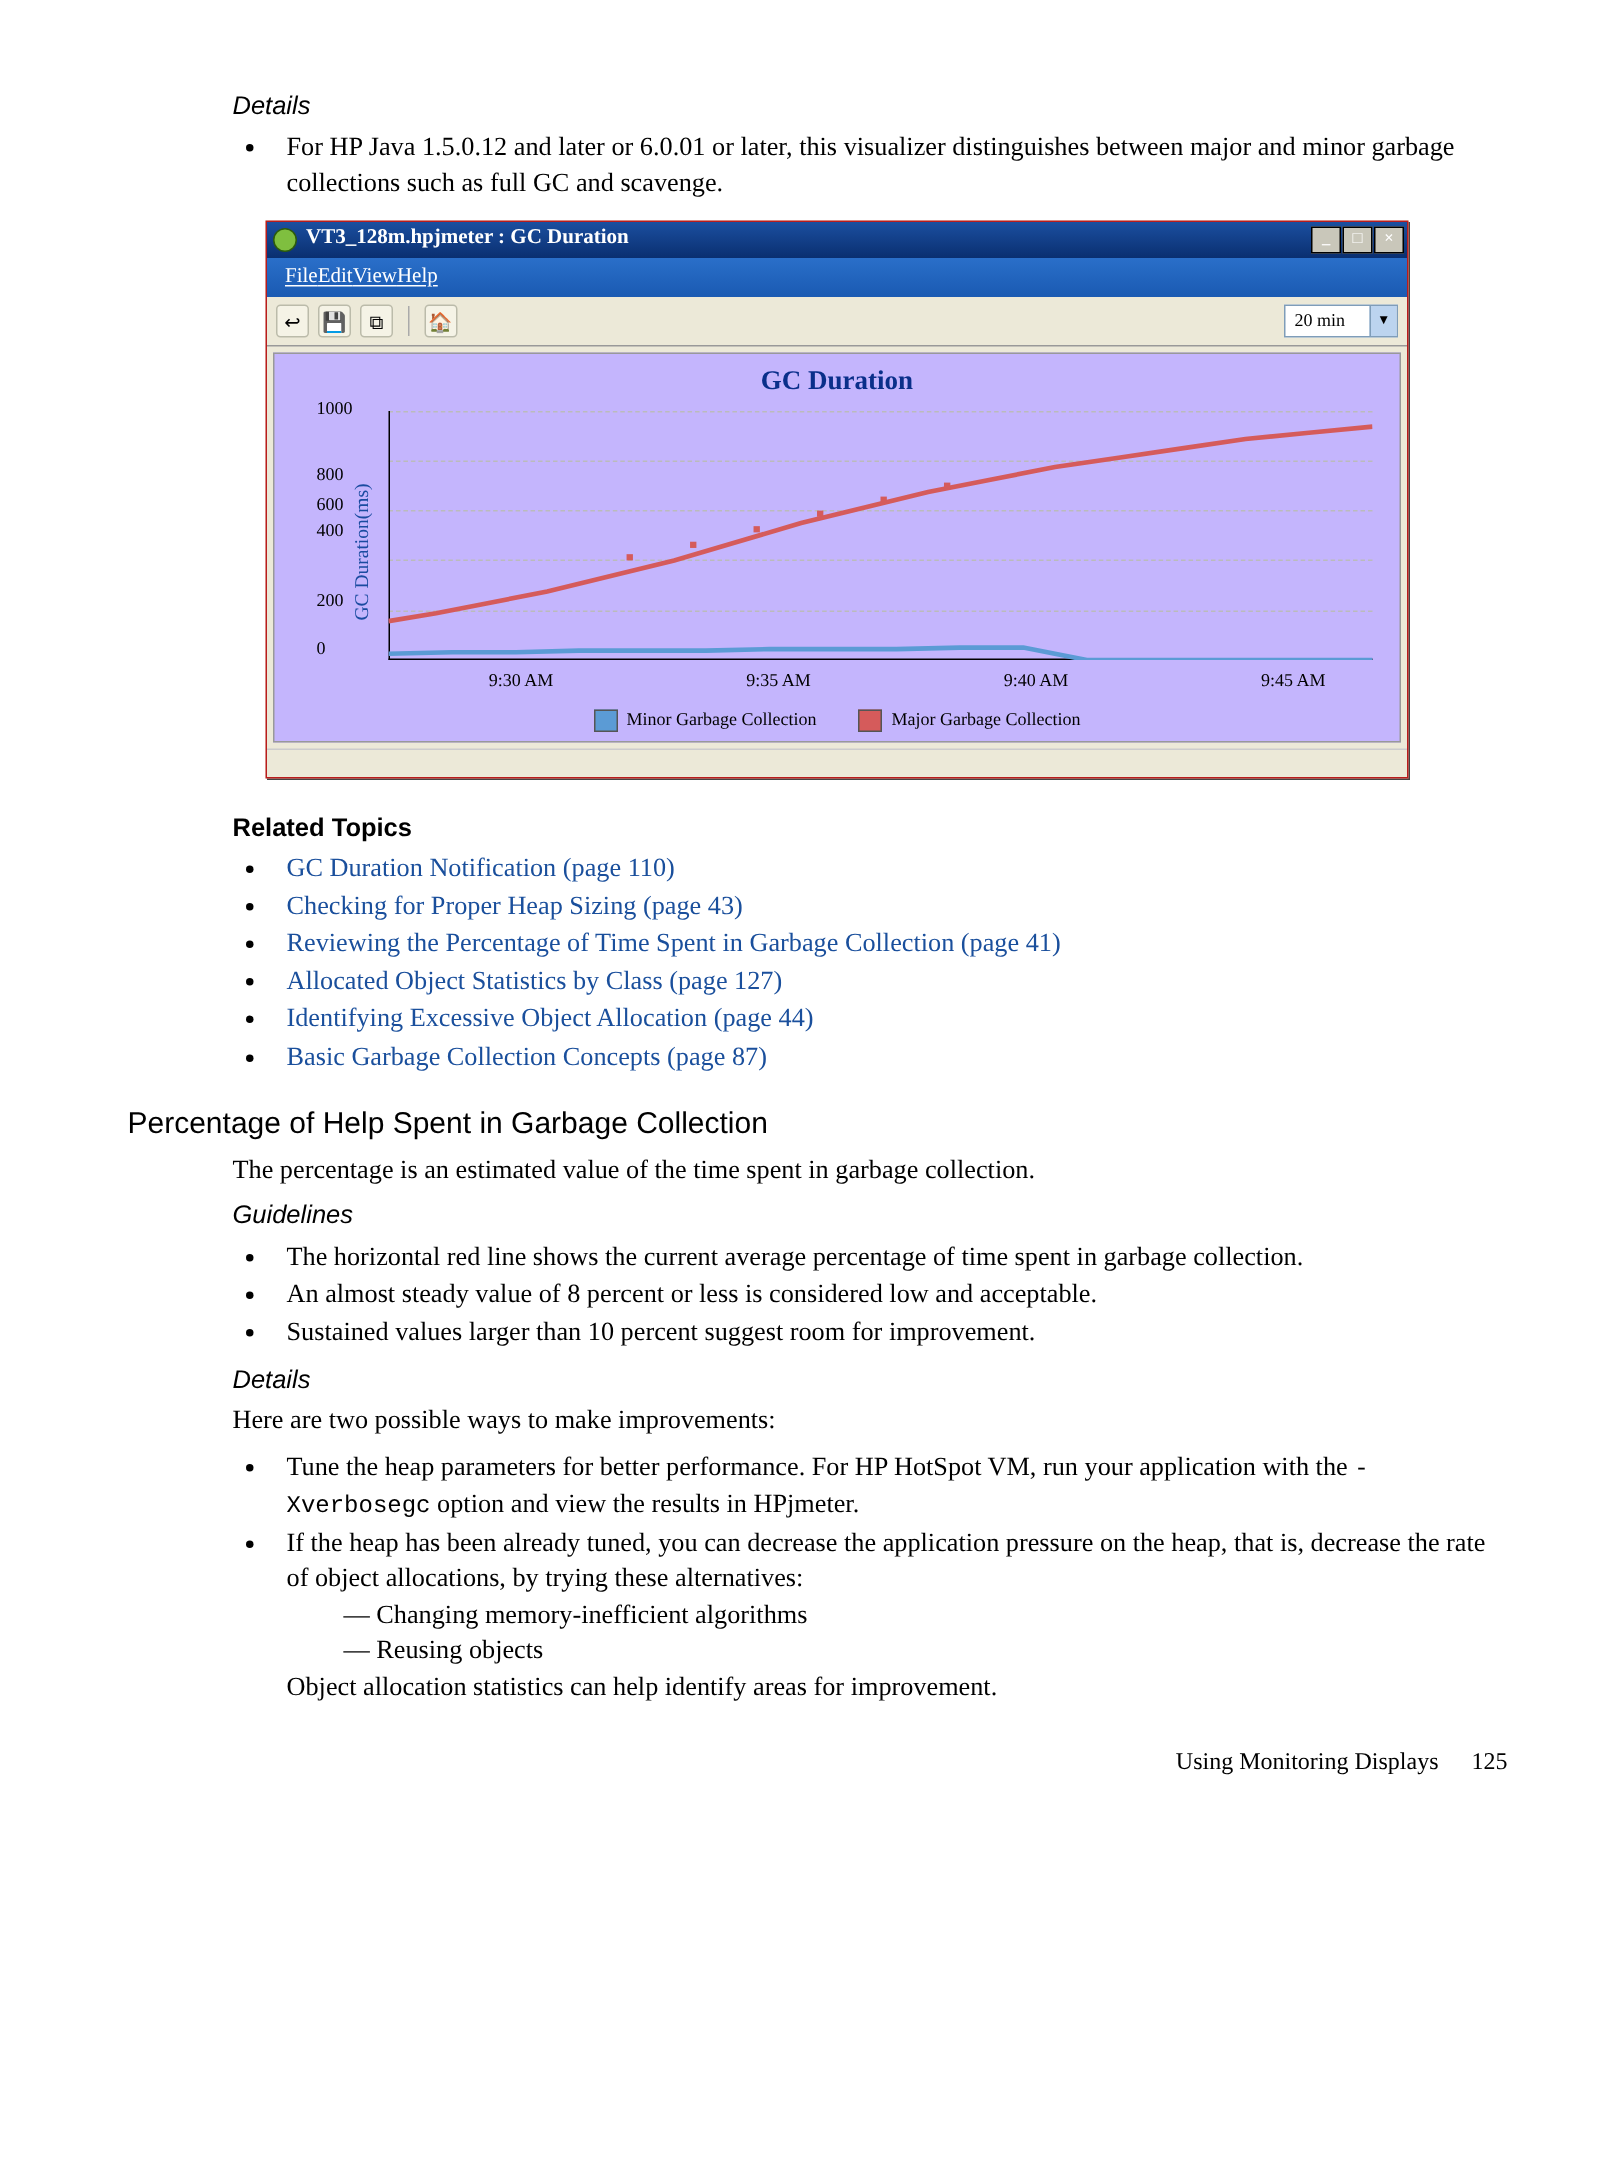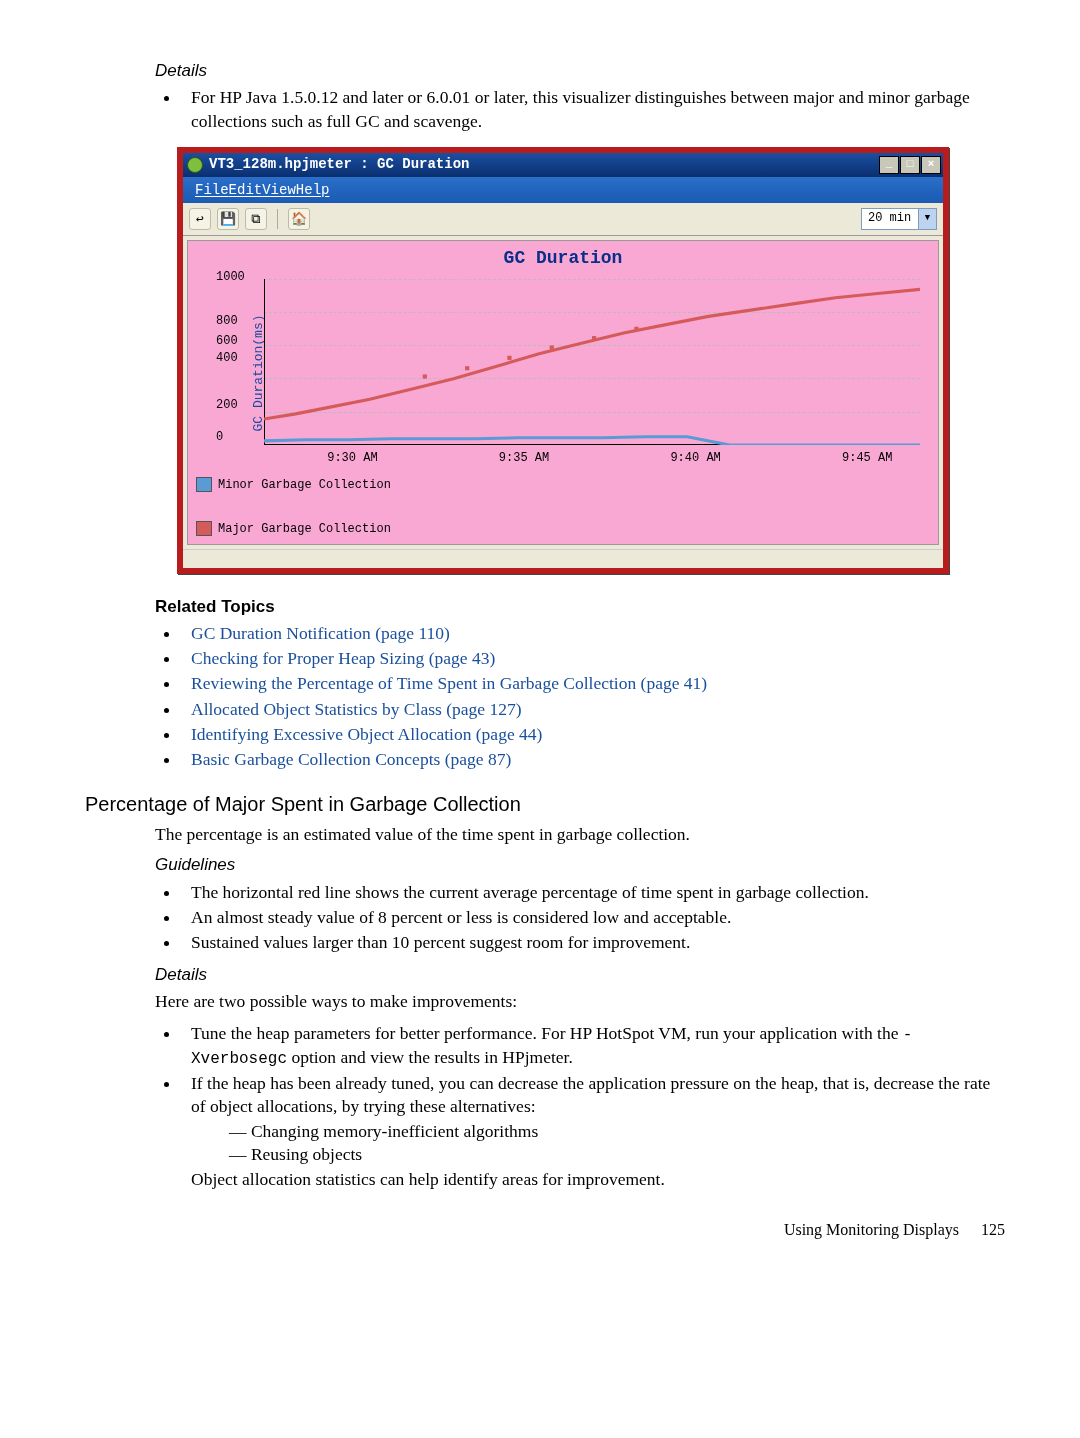--- a/index.html
+++ b/index.html
@@ -66,23 +66,23 @@
     margin-top: 28px;
     text-align: right;
     font-size: 16px;
   }
   .footer .pg { margin-left: 18px; }
 
   
   .app-window {
     width: 760px;
     margin: 14px 0 10px 92px;
-    border: 6px solid #b91c1c;
+    border: 1px solid #b91c1c;
     box-shadow: 1px 1px 0 #444;
-    font-family: Liberation Mono, monospace;
+    font-family: Liberation Serif, serif;
     font-size: 13px;
     background: #ece9d8;
   }
   .titlebar {
     background: linear-gradient(to bottom, #1b4fa0, #0a2f70);
     color: #fff;
     display: flex;
     align-items: center;
     padding: 2px 2px 2px 4px;
     font-weight: bold;
@@ -109,40 +109,40 @@
     display:flex;align-items:center;padding:3px 6px;gap:6px;height:26px;
   }
   .toolbar .sep{width:1px;height:20px;background:#aaa;margin:0 4px;}
   .tool-ic{width:20px;height:20px;border:1px solid #bba;display:flex;align-items:center;justify-content:center;border-radius:3px;background:#f5f3e6;}
   .time-combo{
     margin-left:auto;display:flex;background:#fff;border:1px solid #7f9db9;height:20px;
   }
   .time-combo .val{padding:2px 6px;font-size:12px;min-width:44px;}
   .time-combo .arrow{width:17px;background:#bcd4ef;border-left:1px solid #7f9db9;display:flex;align-items:center;justify-content:center;font-size:9px;}
   .chart-area{
-    background:#f9a8d4;border:1px solid #999;margin:4px;padding:6px 8px 4px 8px;
+    background:#c4b5fd;border:1px solid #999;margin:4px;padding:6px 8px 4px 8px;
   }
   .chart-title{ text-align:center;color:#0a2f8a;font-weight:bold;font-size:18px;margin-bottom:2px;}
   .plot{
     position:relative;height:200px;margin-left:64px;margin-right:10px;
   }
   .yaxis-label{
     position:absolute;left:-60px;top:50%;transform:translateY(-50%) rotate(-90deg);
     transform-origin:center;color:#1a4ba0;font-size:13px;white-space:nowrap;
   }
   .ytick{position:absolute;left:-44px;font-size:12px;transform:translateY(-55%);}
   .grid{
     position:absolute;left:4px;right:0;top:6px;bottom:28px;
   }
   .hline{position:absolute;left:0;right:0;border-top:1px dashed #bbb;}
   .axis-line{position:absolute;background:#000;}
   svg.plotsvg{position:absolute;left:4px;top:6px;right:0;bottom:28px;width:calc(100% - 4px);height:calc(100% - 34px);}
   .xtick{position:absolute;bottom:6px;font-size:12px;transform:translateX(-50%);}
   .legend{
-    display:flex;justify-content:center;gap:28px;font-size:12px;padding:4px 0 2px 0;flex-direction:column;
+    display:flex;justify-content:center;gap:28px;font-size:12px;padding:4px 0 2px 0;
   }
   .swatch{width:14px;height:13px;display:inline-block;border:1px solid #555;vertical-align:middle;margin-right:6px;}
   .sw-blue{background:#5b9bd5;}
   .sw-red{background:#d55b5b;}
   .status-strip{height:18px;background:#ece9d8;border-top:1px solid #ccc;}
 </style>
 </head>
 <body>
 
 <h3 class="details sans-heading">Details</h3>
@@ -226,21 +226,21 @@
 <h3 class="related sans-heading">Related Topics</h3>
 <ul class="bullets">
   <li><a class="link">GC Duration Notification (page 110)</a></li>
   <li><a class="link">Checking for Proper Heap Sizing (page 43)</a></li>
   <li><a class="link">Reviewing the Percentage of Time Spent in Garbage Collection (page 41)</a></li>
   <li><a class="link">Allocated Object Statistics by Class (page 127)</a></li>
   <li><a class="link">Identifying Excessive Object Allocation (page 44)</a></li>
   <li><a class="link">Basic Garbage Collection Concepts (page 87)</a></li>
 </ul>
 
-<h2 class="section sans-heading">Percentage of Major Spent in Garbage Collection</h2>
+<h2 class="section sans-heading">Percentage of Help Spent in Garbage Collection</h2>
 <p class="body">The percentage is an estimated value of the time spent in garbage collection.</p>
 
 <h3 class="details sans-heading">Guidelines</h3>
 <ul class="bullets">
   <li>The horizontal red line shows the current average percentage of time spent in garbage collection.</li>
   <li>An almost steady value of 8 percent or less is considered low and acceptable.</li>
   <li>Sustained values larger than 10 percent suggest room for improvement.</li>
 </ul>
 
 <h3 class="details sans-heading">Details</h3>

